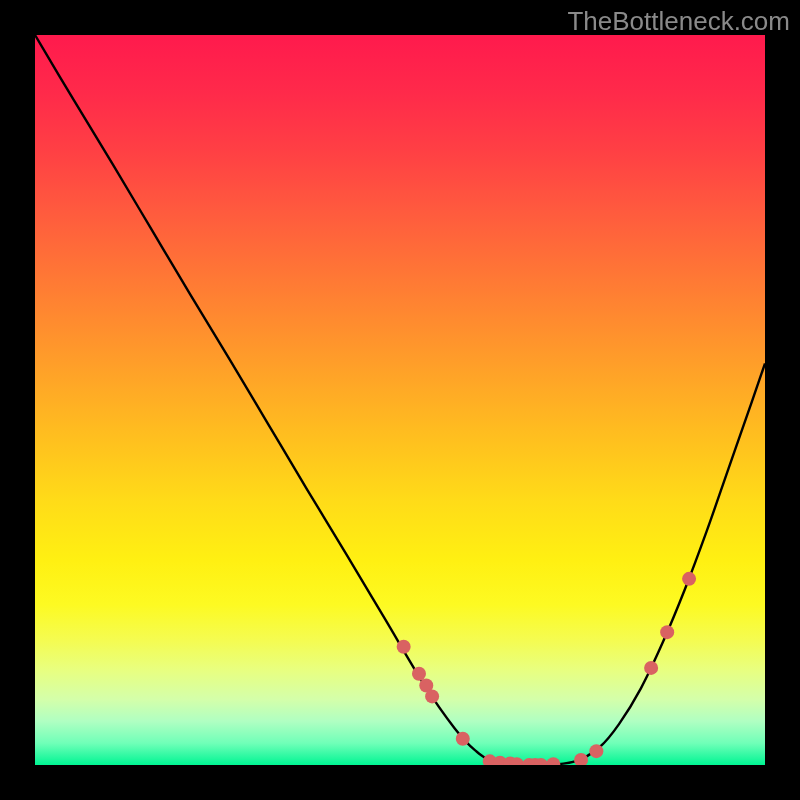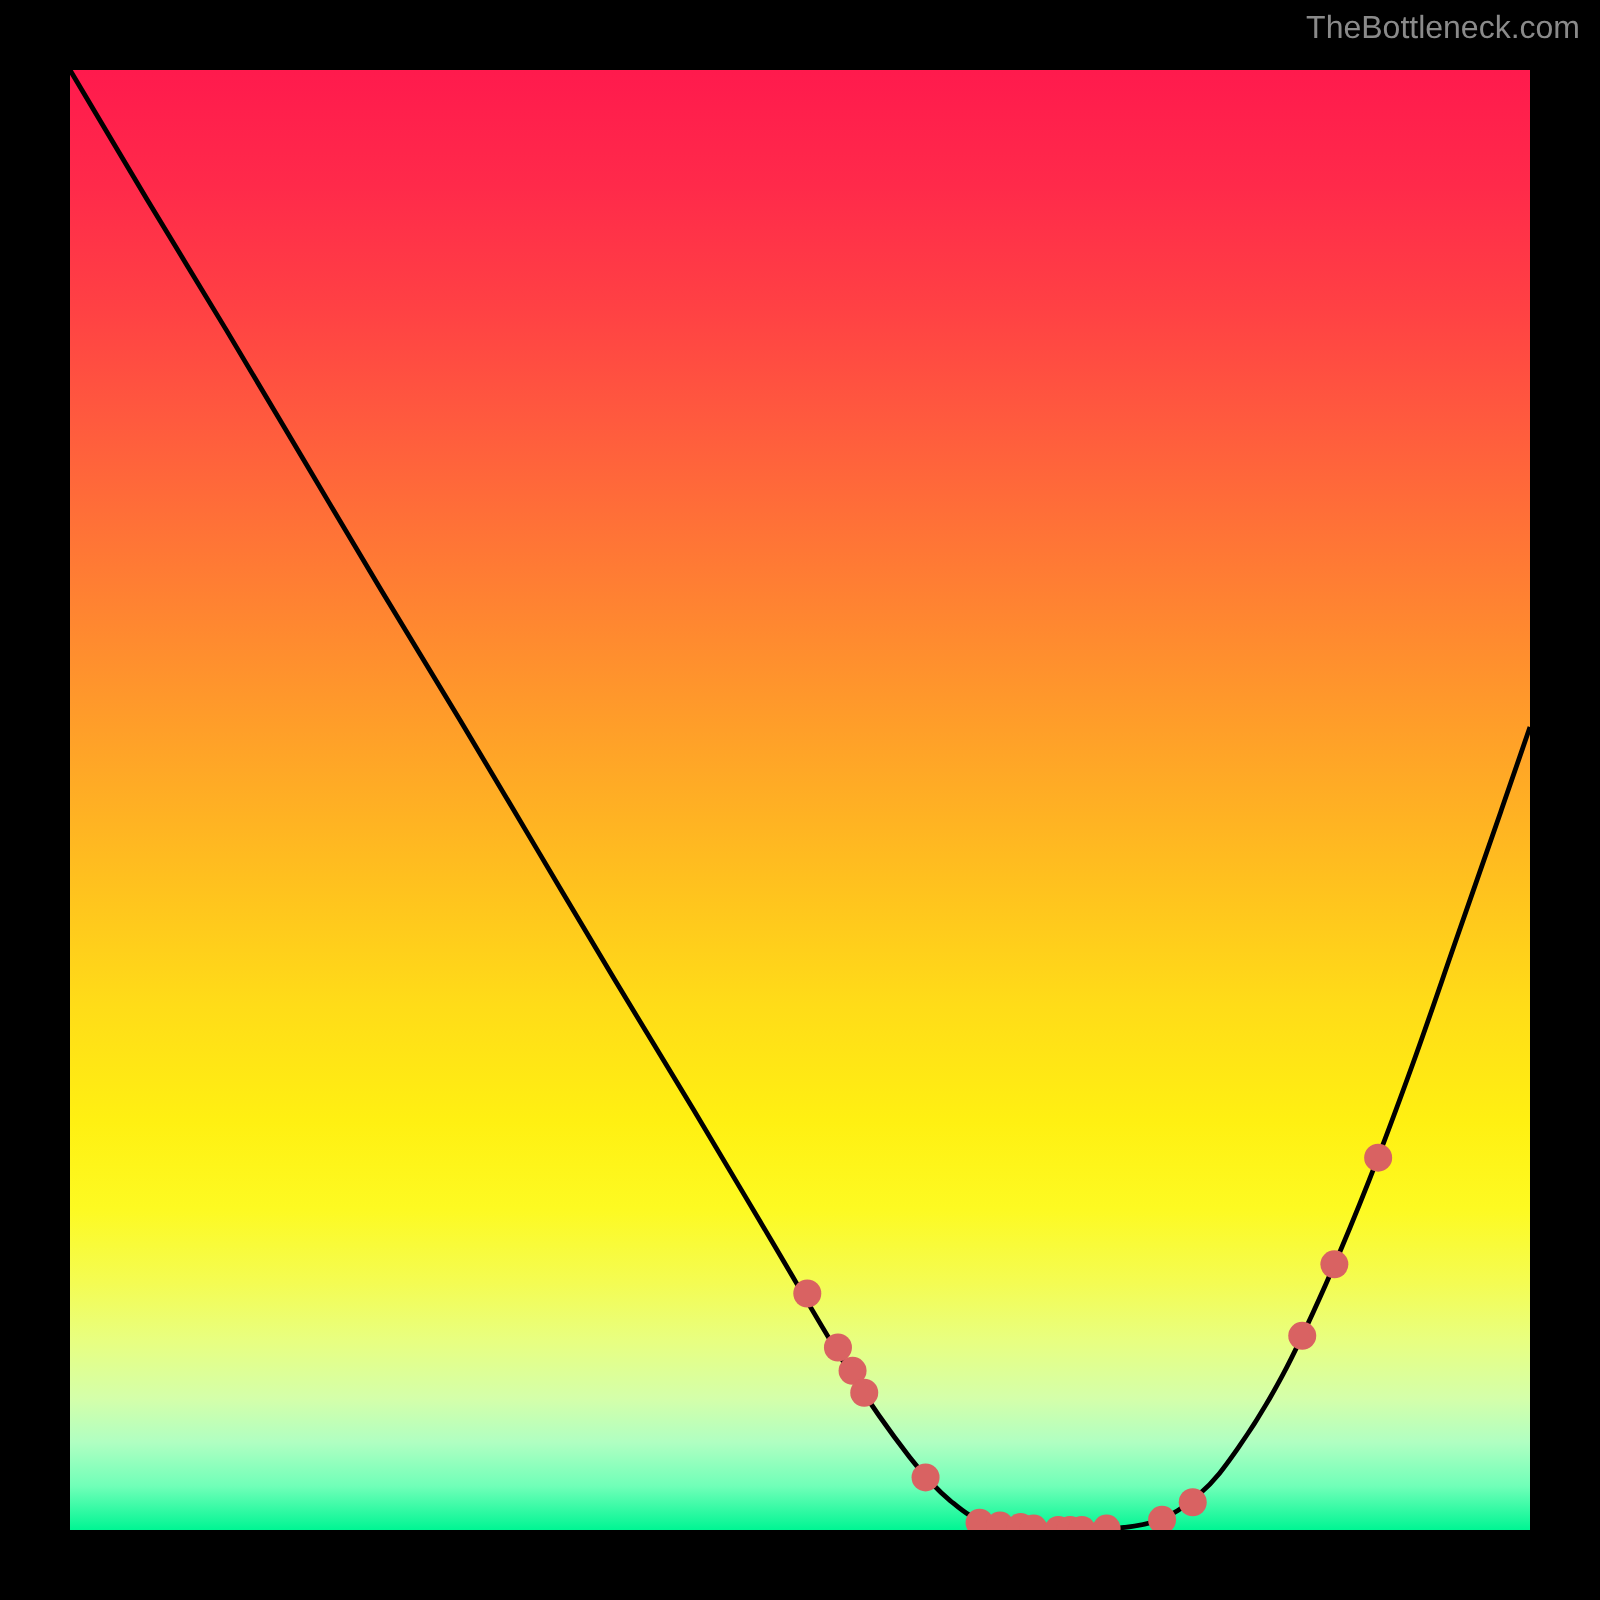--- a/index.html
+++ b/index.html
@@ -1,17 +1,17 @@
 <!DOCTYPE html>
 <html><head>
 <meta charset="utf-8">
 <style>
 *{margin:0;padding:0;box-sizing:border-box}
 body{background:#000;width:800px;height:800px;position:relative;font-family:Arial,sans-serif}
-.attribution{position:absolute;top:6px;right:10px;color:#8a8a8a;font-size:16px;font-weight:400}
+.attribution{position:absolute;top:6px;right:10px;color:#8a8a8a;font-size:26px;font-weight:400}
 .plot{position:absolute;left:35px;top:35px;width:730px;height:730px}
 .gradient{position:absolute;inset:0;background:linear-gradient(to bottom,
 #ff1a4d 0%,
 #ff2a4a 8%,
 #ff4044 16%,
 #ff5a3e 24%,
 #ff7436 32%,
 #ff8e2e 40%,
 #ffa826 48%,
 #ffc21e 56%,

